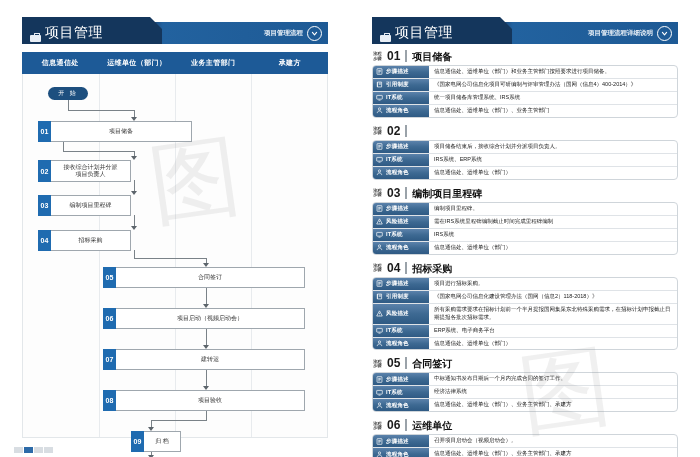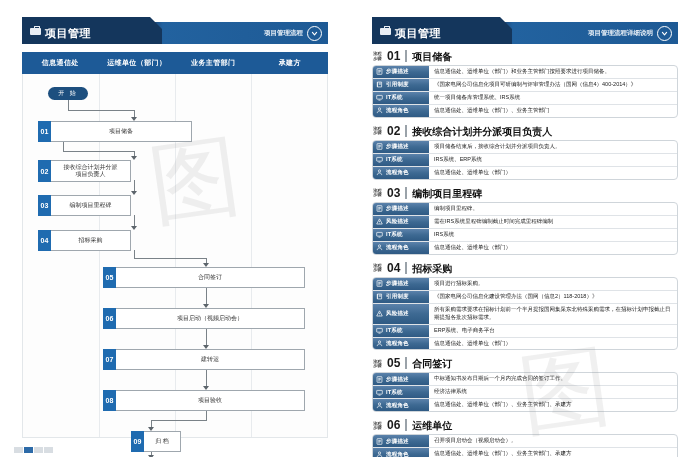--- a/index.html
+++ b/index.html
@@ -30,22 +30,22 @@
     background:linear-gradient(90deg,#1d4f84 0%,#1d4f84 44%,#22629f 46%,#1e5a95 100%);
     display:flex;align-items:center;z-index:10;
   }
   .hdr-tab{
     position:absolute;left:0;top:-5px;width:140px;height:27px;
     background:#14365c;
     clip-path:polygon(0 0,128px 0,140px 12px,140px 27px,0 27px);
     z-index:1;
   }
   .hdr-title{
-    position:relative;z-index:3;display:flex;align-items:flex-start;
-    gap:4px;margin-left:8px;color:#fff;font-size:11px;font-weight:bold;
+    position:relative;z-index:3;display:flex;align-items:flex-end;
+    gap:4px;margin-left:8px;color:#fff;font-size:14px;font-weight:normal;
     letter-spacing:.5px;
   }
   .brief{width:11px;height:9px;position:relative;display:inline-block;}
   .brief:before{
     content:"";position:absolute;left:0;top:2px;width:11px;height:7px;
     background:#e8eef5;border-radius:1px;
   }
   .brief:after{
     content:"";position:absolute;left:3.5px;top:0px;width:4px;height:2.5px;
     border:1px solid #e8eef5;border-bottom:none;border-radius:1px 1px 0 0;
@@ -346,21 +346,20 @@
               </div>
               <div class="rv">信息通信处、运维单位（部门）、业务主管部门</div>
             </div>
           </div>
         </div>
         <div class="sec">
           <div class="sec-head">
             <div class="sec-kicker" style="white-space: pre-line;">流程
 步骤</div>
             <div class="sec-num">02</div>
-            <div class="sec-title">接收综合计划并分派项目负责人</div>
           </div>
           <div class="rows">
             <div class="row">
               <div class="rl">
                 <span style="display: flex;">
                   <svg class="ricon" viewBox="0 0 10 10" fill="none" stroke="#ffffff" stroke-width="1">
                     <rect x="1.5" y="1" width="7" height="8" rx="0.5"></rect>
                     <path d="M3.2 3.5h3.6M3.2 5.2h3.6M3.2 6.9h2.2"></path>
                   </svg>
                 </span>

